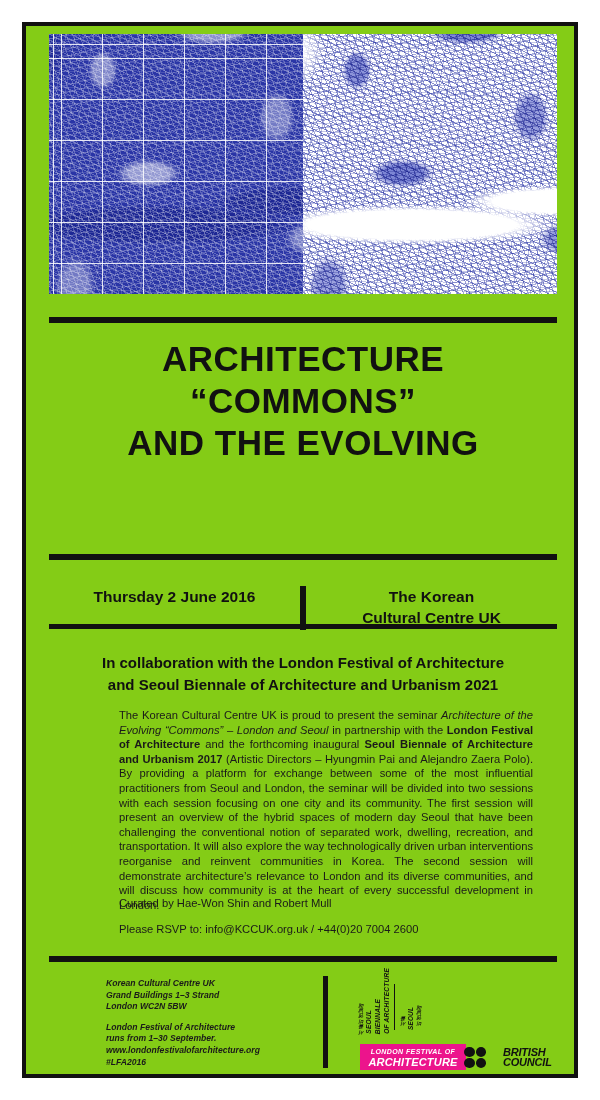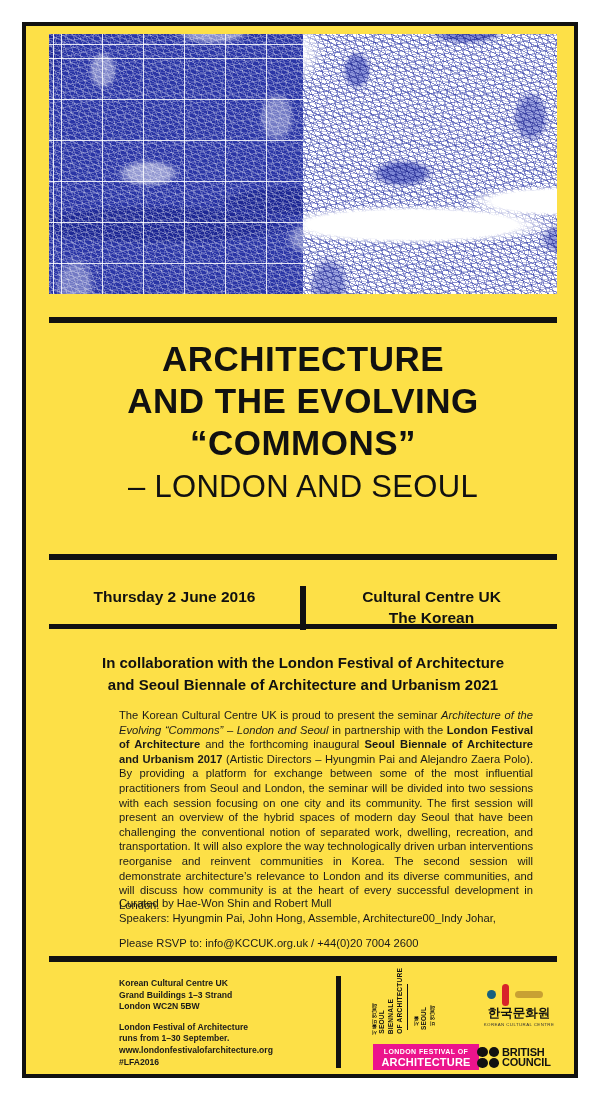--- a/index.html
+++ b/index.html
@@ -16,21 +16,21 @@
   }
 
   .poster {
     position: absolute;
     left: 22px;
     top: 22px;
     width: 556px;
     height: 1056px;
     border: 4px solid #111111;
     box-sizing: border-box;
-    background: #fde047;
+    background: #84cc16;
     overflow: hidden;
   }
 
   .inner {
     position: absolute;
     left: 0; top: 0; right: 0; bottom: 0;
     padding: 0;
   }
 
   
@@ -221,22 +221,22 @@
     width: 420px;
     font-size: 11.2px;
     line-height: 14.6px;
     color: #1a1a1a;
   }
   .credits .gap { height: 11px; }
 
   
   .footer {
     position: absolute;
-    left: 25px; top: 944px;
-    width: 508px; height: 104px;
+    left: 12px; top: 944px;
+    width: 508px; height: 104px; font-style: italic;
   }
   .footer-text {
     position: absolute;
     left: 68px; top: 8px;
     width: 210px;
     font-size: 8.6px;
     line-height: 11.6px;
     font-weight: bold;
     color: #1a1a1a;
   }
@@ -334,21 +334,21 @@
   }
   .bc-dots {
     width: 22px; height: 21px;
     display: grid;
     grid-template-columns: 1fr 1fr;
     grid-template-rows: 1fr 1fr;
     gap: 1px;
     flex: 0 0 auto;
   }
   .bc-dots span { background: #111111; border-radius: 50%; display:block; }
-  .bc-words { margin-left: 3px; line-height: 10.5px; }
+  .bc-words { margin-left: 17px; line-height: 10.5px; }
   .bc-words div { font-size: 11px; font-weight: bold; letter-spacing: -.2px; color:#111111;}
 </style>
 </head>
 <body>
 
 <div class="poster">
   <div class="inner">
 
     <div class="maps">
       <div class="map map-left">
@@ -361,50 +361,48 @@
         <div class="tex tex-inv-a"></div>
         <div class="tex tex-inv-b"></div>
         <div class="tex tex-inv-rivers"></div>
       </div>
     </div>
 
     <div class="rule rule-title-top"></div>
 
     <div class="title-block">
       <div class="title-line">ARCHITECTURE</div>
+      <div class="title-line">“COMMONS”</div>
       <div class="title-line">AND THE EVOLVING</div>
-      <div class="title-line">“COMMONS”</div>
-      <div class="title-sub">– LONDON AND SEOUL</div>
     </div>
 
     <div class="rule rule-date-top"></div>
 
     <div class="datebar">
       <div class="cell">
         <div>Thursday 2 June 2016</div>
       </div>
       <div class="sep"></div>
       <div class="cell">
+        <div>The Korean</div>
         <div>Cultural Centre UK</div>
-        <div>The Korean</div>
       </div>
     </div>
 
     <div class="rule rule-date-bot"></div>
 
     <div class="collab">
       <div>In collaboration with the London Festival of Architecture</div>
       <div>and Seoul Biennale of Architecture and Urbanism 2021</div>
     </div>
 
     <div class="body-copy"><span>The Korean Cultural Centre UK is proud to present the seminar </span><i>Architecture of the Evolving “Commons” – London and Seoul</i><span> in partnership with the </span><b>London Festival of Architecture</b><span> and the forthcoming inaugural </span><b>Seoul Biennale of Architecture and Urbanism 2017</b><span> (Artistic Directors – Hyungmin Pai and Alejandro Zaera Polo). By providing a platform for exchange between some of the most influential practitioners from Seoul and London, the seminar will be divided into two sessions with each session focusing on one city and its community. The first session will present an overview of the hybrid spaces of modern day Seoul that have been challenging the conventional notion of separated work, dwelling, recreation, and transportation. It will also explore the way technologically driven urban interventions reorganise and reinvent communities in Korea. The second session will demonstrate architecture’s relevance to London and its diverse communities, and will discuss how community is at the heart of every successful development in London.</span></div>
 
     <div class="credits">
       <div>Curated by Hae-Won Shin and Robert Mull</div>
-      <div>Speakers: Hyungmin Pai, John Hong,  Assemble, Architecture00_Indy Johar,</div>
       <div class="gap"></div>
       <div>Please RSVP to: info@KCCUK.org.uk / +44(0)20 7004 2600</div>
     </div>
 
     <div class="rule rule-footer"></div>
 
     <div class="footer">
       <div class="footer-text">
         <div>Korean Cultural Centre UK</div>
         <div>Grand Buildings 1–3 Strand</div>
@@ -429,29 +427,20 @@
           <div class="sb-col sb-c5">서울</div>
           <div class="sb-col sb-c6">SEOUL</div>
           <div class="sb-col sb-c7">비엔날레</div>
         </div>
 
         <div class="logo-lfa">
           <div class="lfa-1">LONDON FESTIVAL OF</div>
           <div class="lfa-2">ARCHITECTURE</div>
         </div>
 
-        <div class="logo-kcc">
-          <div class="kcc-marks">
-            <span class="kcc-dot"></span>
-            <span class="kcc-bar"></span>
-            <span class="kcc-dash"></span>
-          </div>
-          <div class="kcc-han">한국문화원</div>
-          <div class="kcc-sub">KOREAN CULTURAL CENTRE</div>
-        </div>
 
         <div class="logo-bc">
           <div class="bc-dots">
             <span></span>
             <span></span>
             <span></span>
             <span></span>
           </div>
           <div class="bc-words">
             <div>BRITISH</div>

